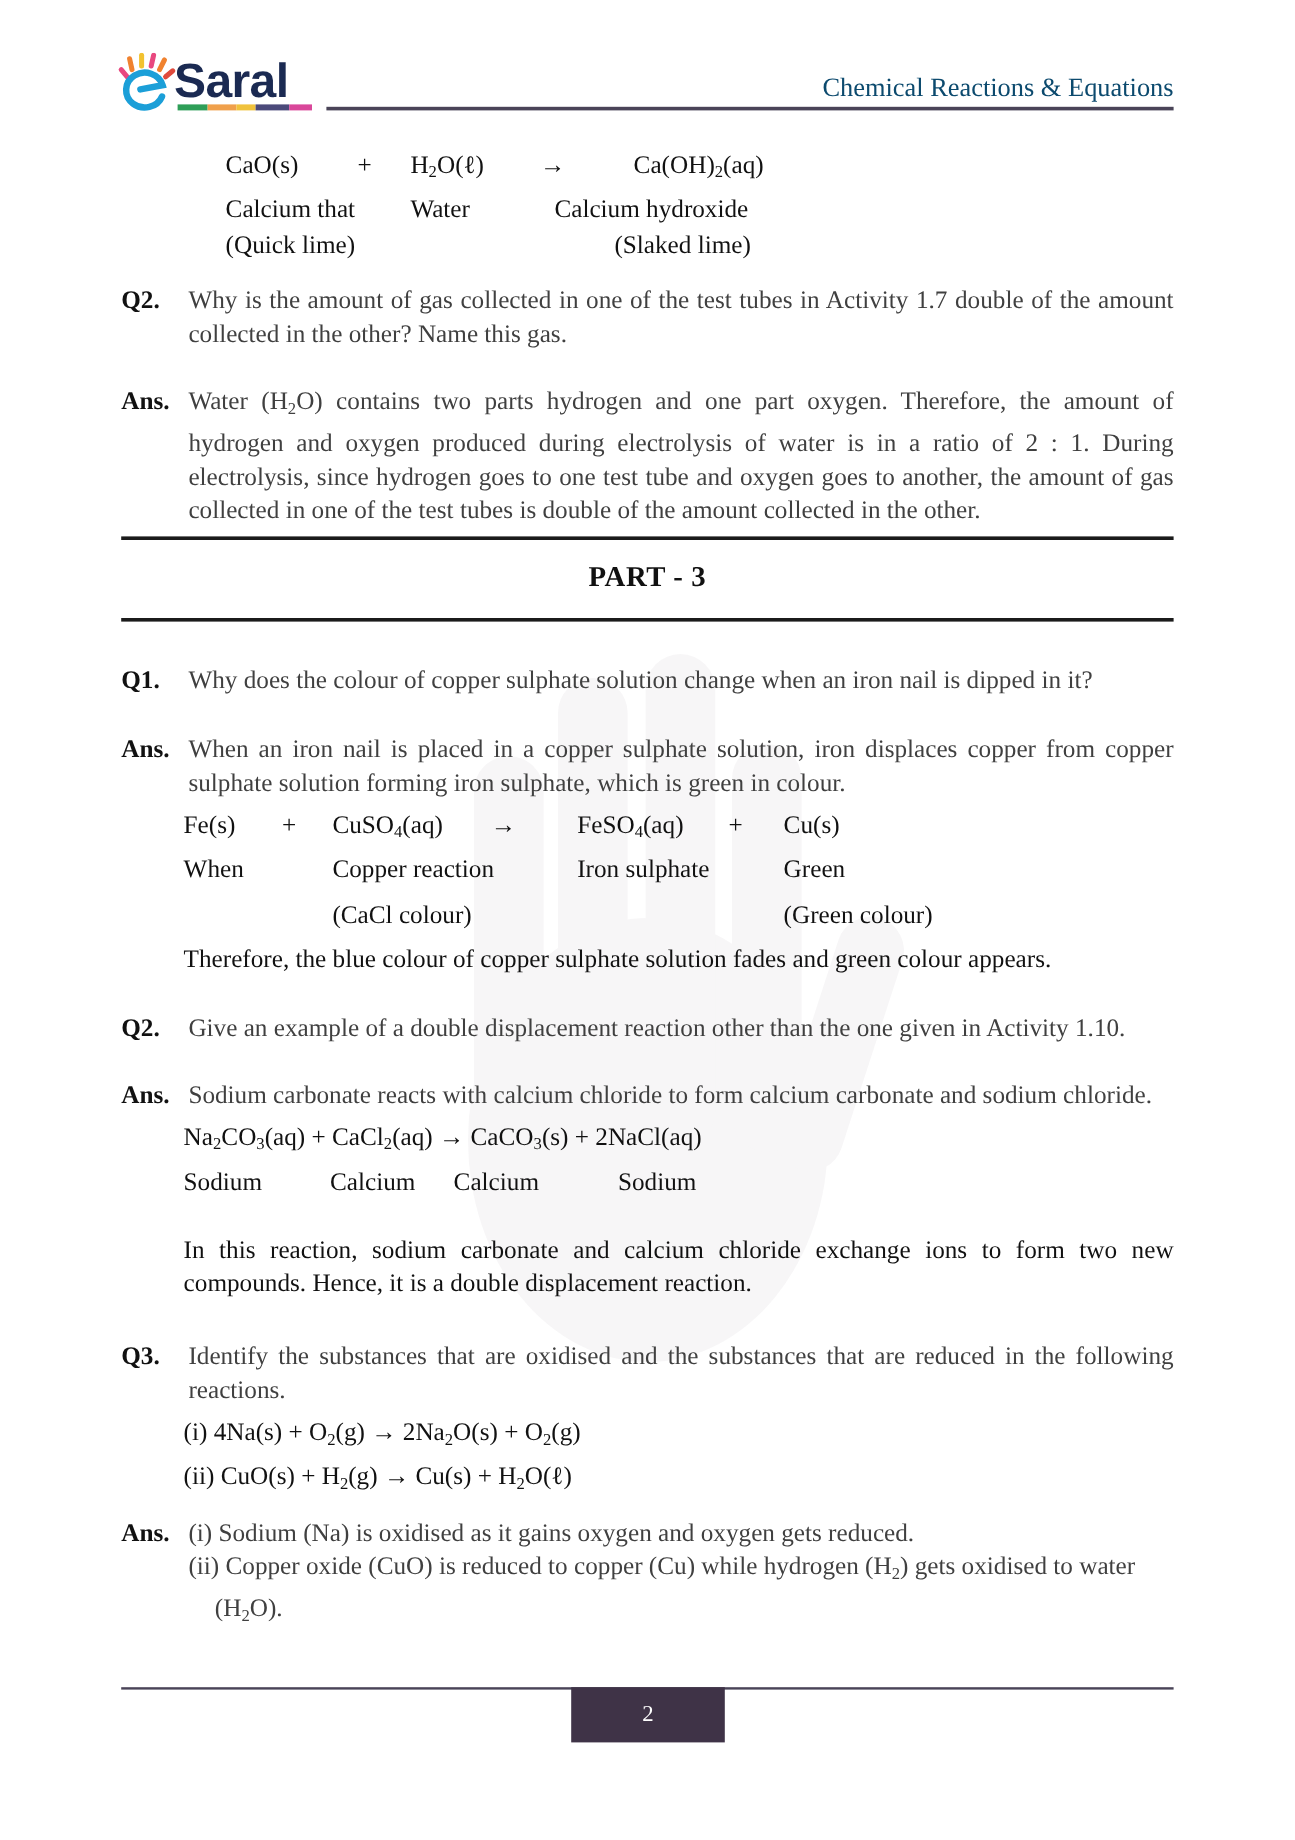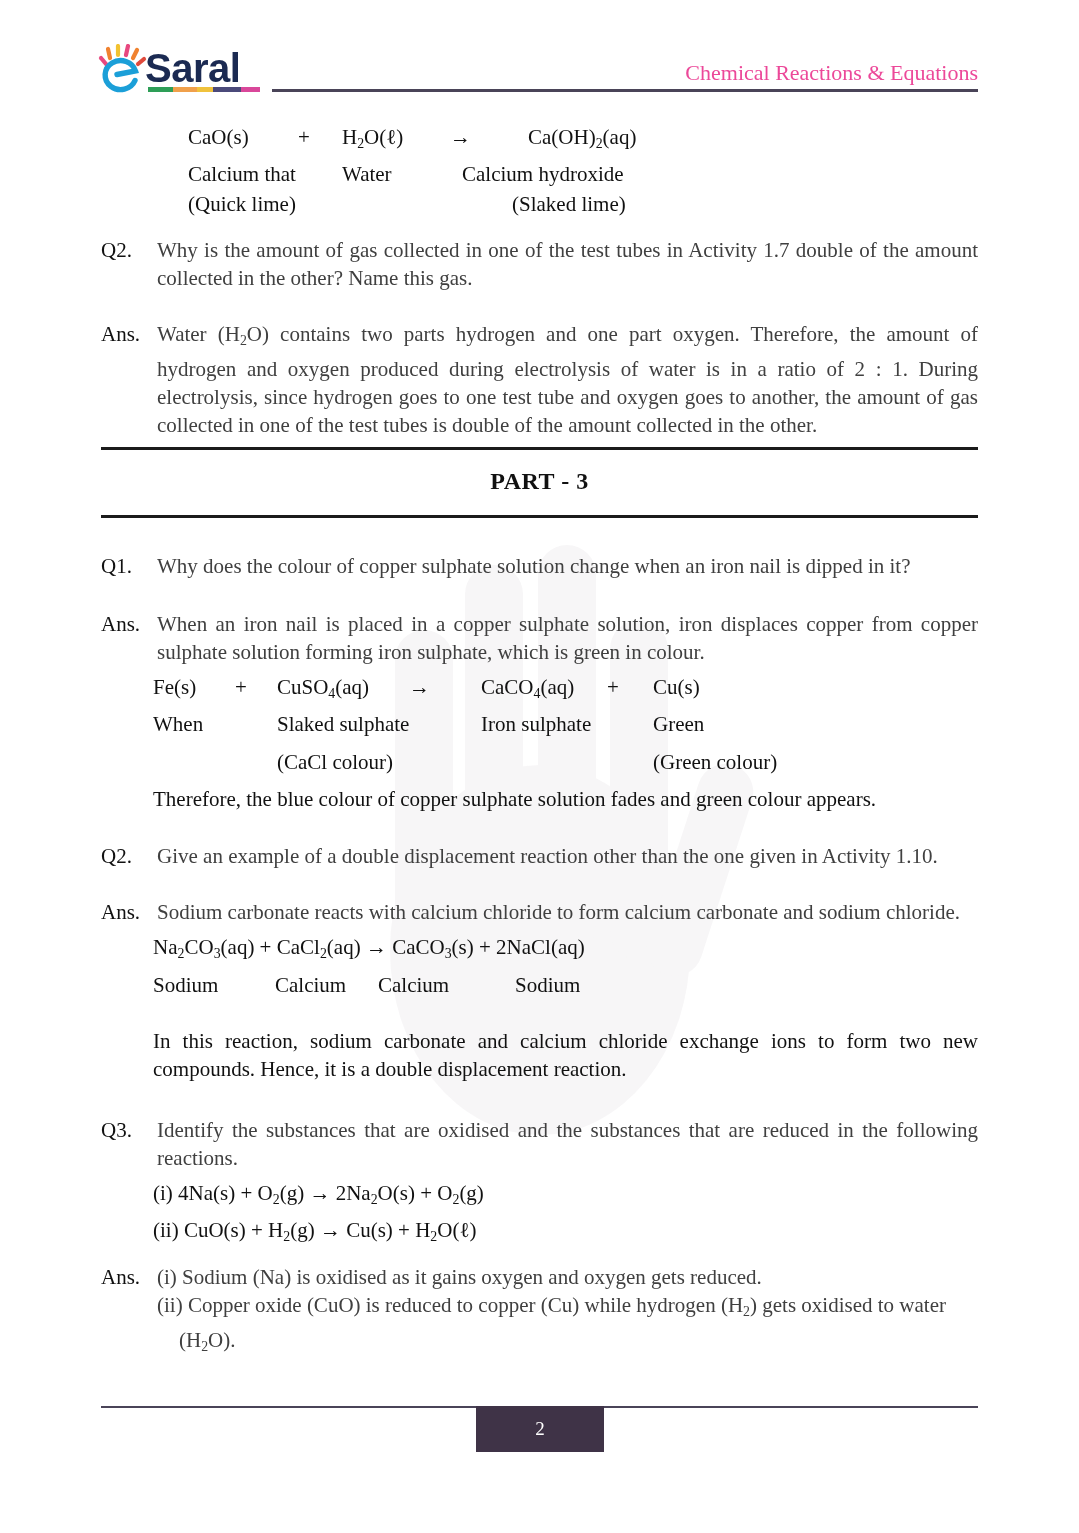--- a/index.html
+++ b/index.html
@@ -77,41 +77,41 @@
     height: 5px;
     display: flex;
   }
   .logo-underline span { height: 100%; display: block; }
 
   .header-title {
     position: absolute;
     right: 101px;
     top: 60px;
     font-size: 22px;
-    color: #ec4899;
+    color: #0c4a6e;
     white-space: nowrap;
   }
   .header-rule {
     position: absolute;
     left: 272px;
     top: 89px;
     width: 706px;
     height: 3px;
     background: #4a4458;
   }
 
   
   .block { position: absolute; }
 
   .qa {
     display: flex;
     align-items: flex-start;
   }
   .qa-label {
-    font-weight: normal;
+    font-weight: bold;
     font-size: 21px;
     line-height: 28px;
     width: 56px;
     flex: 0 0 56px;
     color: #111;
   }
   .qa-body {
     font-size: 21px;
     line-height: 28px;
     text-align: justify;
@@ -275,27 +275,27 @@
   </div>
 
   <div class="block" style="left:153px; top:672px;">
     <table class="eqgrid">
       <tbody>
           <tr>
         <td style="width:82px;"><span>Fe(s)</span></td>
         <td style="width:42px;"><span>+</span></td>
         <td style="width:132px;"><span>CuSO</span><sub>4</sub><span>(aq)</span></td>
         <td style="width:72px;"><span>→</span></td>
-        <td style="width:126px;"><span>CaCO</span><sub>4</sub><span>(aq)</span></td>
+        <td style="width:126px;"><span>FeSO</span><sub>4</sub><span>(aq)</span></td>
         <td style="width:46px;"><span>+</span></td>
         <td><span>Cu(s)</span></td>
       </tr>
       <tr style="height:38px;">
         <td colspan="2"><span>When</span></td>
-        <td colspan="2"><span>Slaked sulphate</span></td>
+        <td colspan="2"><span>Copper reaction</span></td>
         <td colspan="2"><span>Iron sulphate</span></td>
         <td><span>Green</span></td>
       </tr>
       <tr style="height:38px;">
         <td colspan="2"></td>
         <td colspan="2"><span>(CaCl colour)</span></td>
         <td colspan="2"></td>
         <td><span>(Green colour)</span></td>
       </tr>
     </tbody>

